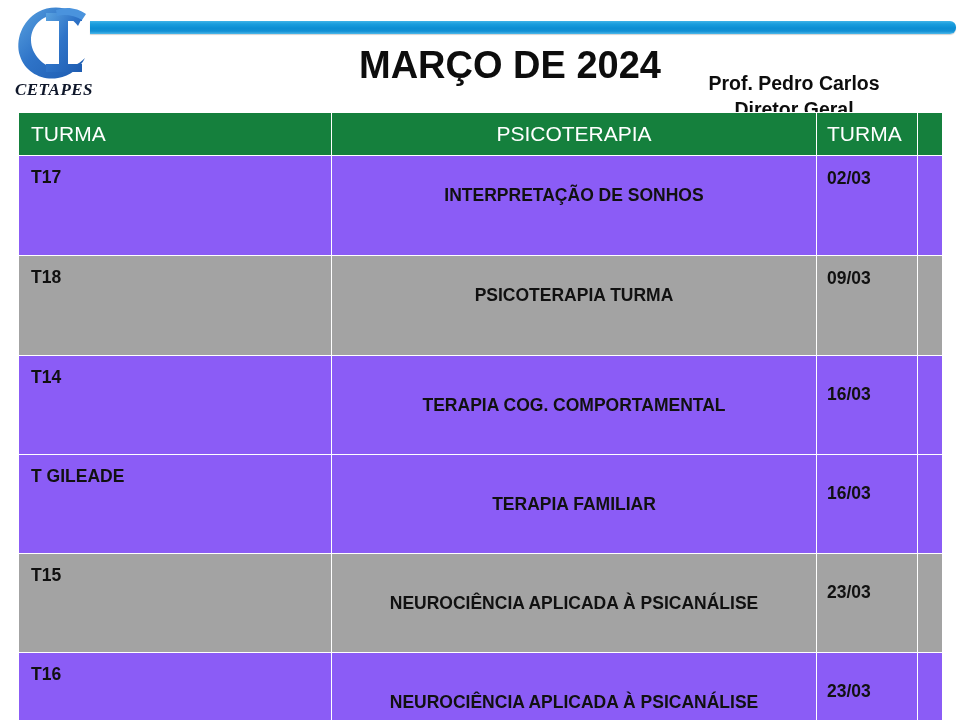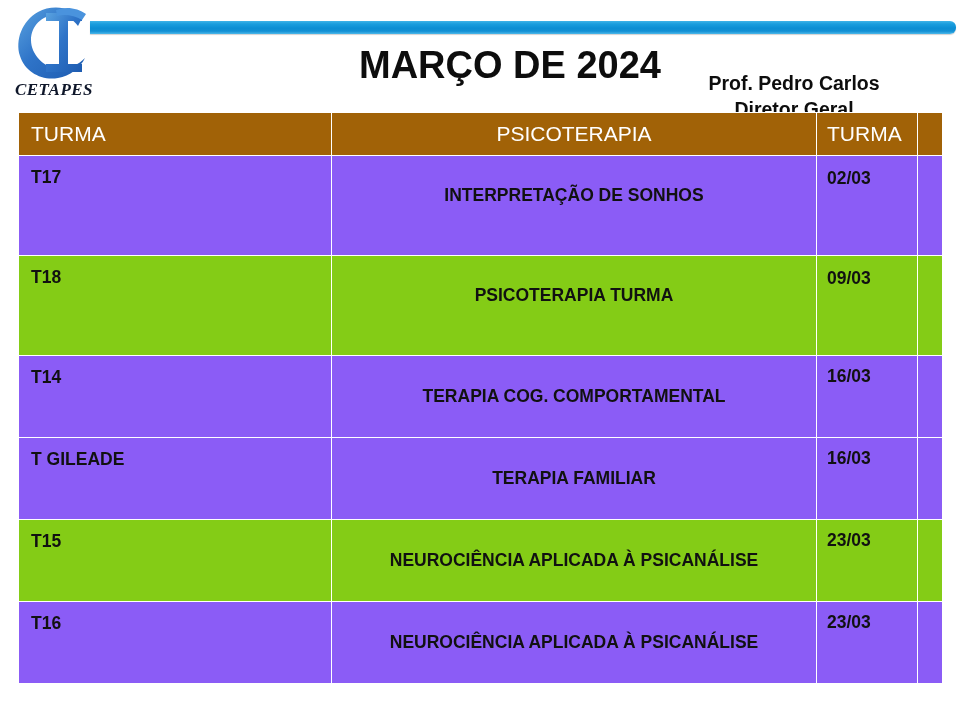--- a/index.html
+++ b/index.html
@@ -114,49 +114,49 @@
     width: 922px;
     table-layout: fixed;
     background: #ffffff;
   }
   table.sched col.c-turma { width: 312px; }
   table.sched col.c-disc  { width: 484px; }
   table.sched col.c-data  { width: 100px; }
   table.sched col.c-extra { width: 24px; }
 
   thead th {
-    background: #a16207;
+    background: #15803d;
     color: #ffffff;
     height: 42px;
     font-size: 21px;
     font-weight: normal;
     padding: 0 12px;
     vertical-align: middle;
   }
   thead th.h-turma { text-align: left; }
   thead th.h-disc  { text-align: center; }
   thead th.h-data  { text-align: left; padding-left: 10px; }
   thead th.h-extra { padding: 0; }
 
   tbody td {
     height: 70px;
     font-size: 17.5px;
     font-weight: bold;
     color: #111111;
     padding: 0 10px;
   }
   tbody tr.odd td  { background: #8b5cf6; }
-  tbody tr.even td { background: #84cc16; }
+  tbody tr.even td { background: #a3a3a3; }
 
   td.c1 { text-align: left;   vertical-align: middle; padding-left: 12px; }
   td.c2 { text-align: center; vertical-align: middle; }
   td.c3 { text-align: left;   padding-left: 10px; }
   td.c4 { padding: 0; }
 
-  td.c3.top { vertical-align: top; padding-top: 10px; }
+  td.c3.top { vertical-align: top; padding-top: 28px; }
 
   
   tbody tr.align-top td.c1,
   tbody tr.align-top td.c2,
   tbody tr.align-top td.c3 { vertical-align: top; padding-top: 12px; }
   tbody tr.align-top td.c2 { padding-top: 29px; }
   tbody tr.align-top td.c1 { padding-top: 11px; }
 
   tbody tr.split td.c1 { vertical-align: top; padding-top: 11px; }
 </style>

